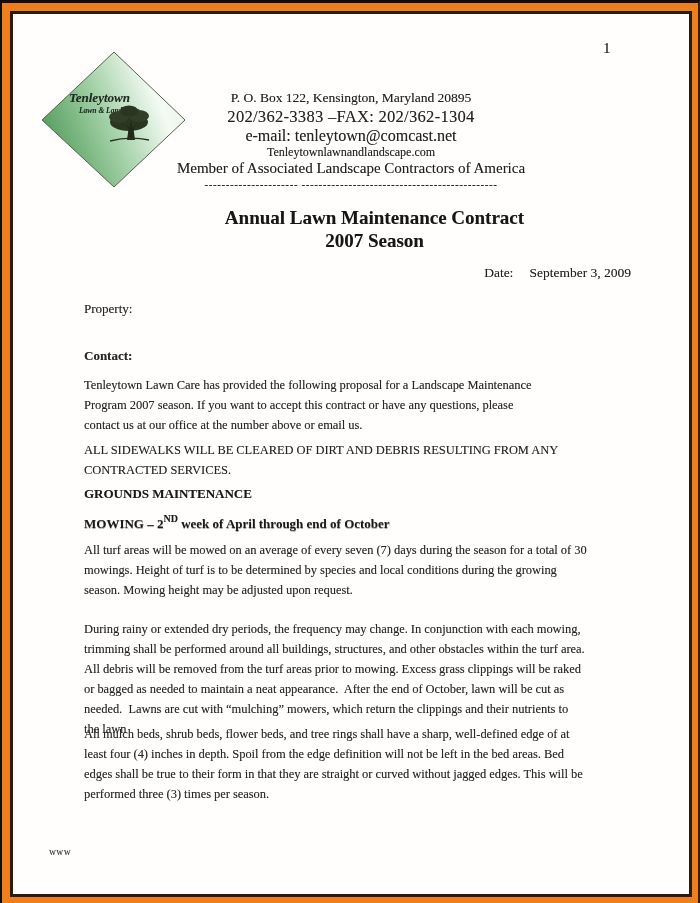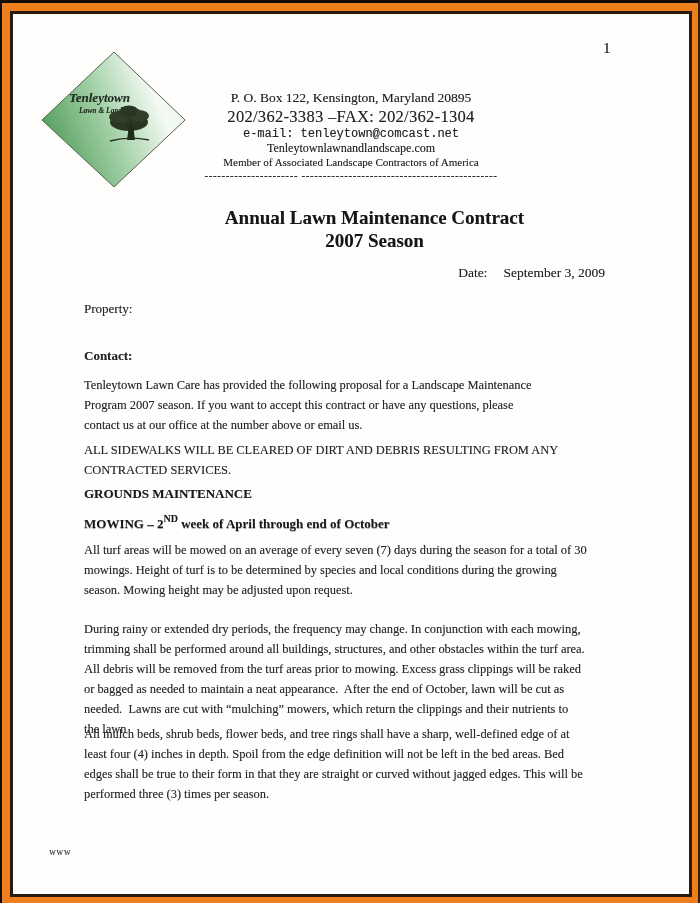--- a/index.html
+++ b/index.html
@@ -23,29 +23,29 @@
 
   .pagenum { position:absolute; left:590px; top:26px; font-size:15px; color:#1e1e1e; }
 
   .logo { position:absolute; left:17px; top:30px; }
   .logo-t1 { font:italic bold 13px "Liberation Serif",serif; fill:#1f2b1f; }
   .logo-t2 { font:italic bold 7.5px "Liberation Serif",serif; fill:#233023; }
 
   .letterhead { position:absolute; left:0; right:0; top:76px; text-align:center; color:#222; }
   .lh-address { font-size:13.5px; margin-bottom:1px; }
   .lh-phone   { font-size:16.5px; letter-spacing:0.3px; }
-  .lh-email   { font-size:12px;font-family:Liberation Mono, monospace; }
+  .lh-email   { font-size:16px; }
   .lh-web     { font-size:12px; }
-  .lh-member  { font-size:11px; }
+  .lh-member  { font-size:15px; }
   .lh-divider { font-size:11px; font-weight:bold; letter-spacing:0.6px; color:#1d1d1d; margin-top:1px; white-space:nowrap; }
 
   .doc-title { position:absolute; left:0; right:0; top:192px; text-align:center;
                font-size:19px; font-weight:bold; line-height:23px; color:#161616;padding-left:47px; }
 
-  .date-line { position:absolute; right:84px; top:251px; font-size:13.5px; color:#222; }
+  .date-line { position:absolute; right:58px; top:251px; font-size:13.5px; color:#222; }
   .date-label { margin-right:16px; }
 
   .field { position:absolute; left:71px; font-size:13px; color:#262626; }
   .f-property { top:287px; }
   .f-contact  { top:334px;font-weight:bold; }
 
   .para { position:absolute; left:71px; width:600px; margin:0;
           font-size:12.4px; line-height:20px; color:#262626; white-space:pre-wrap;font-family:Liberation Serif, serif; }
   .p-intro  { top:361px; }
   .p-notice { top:426px; }

